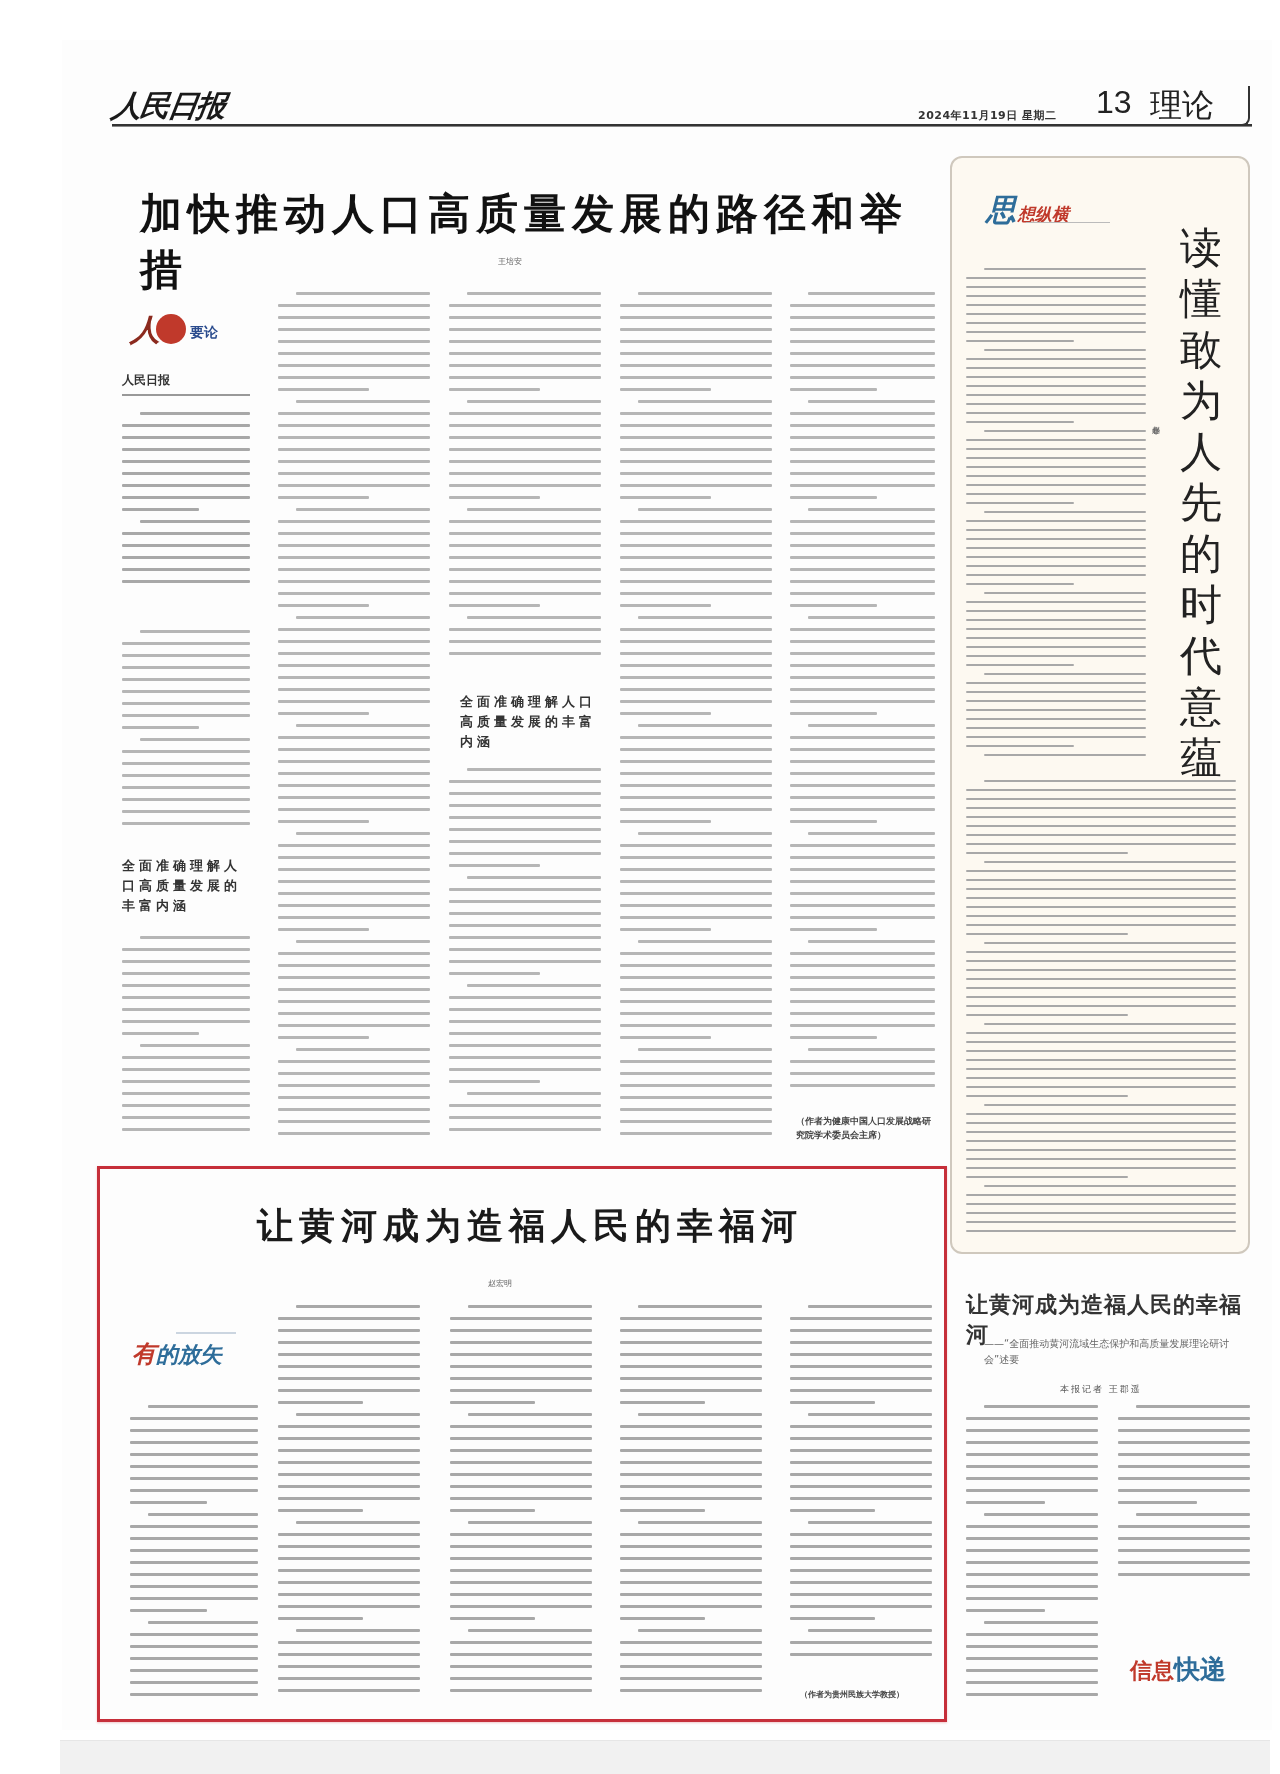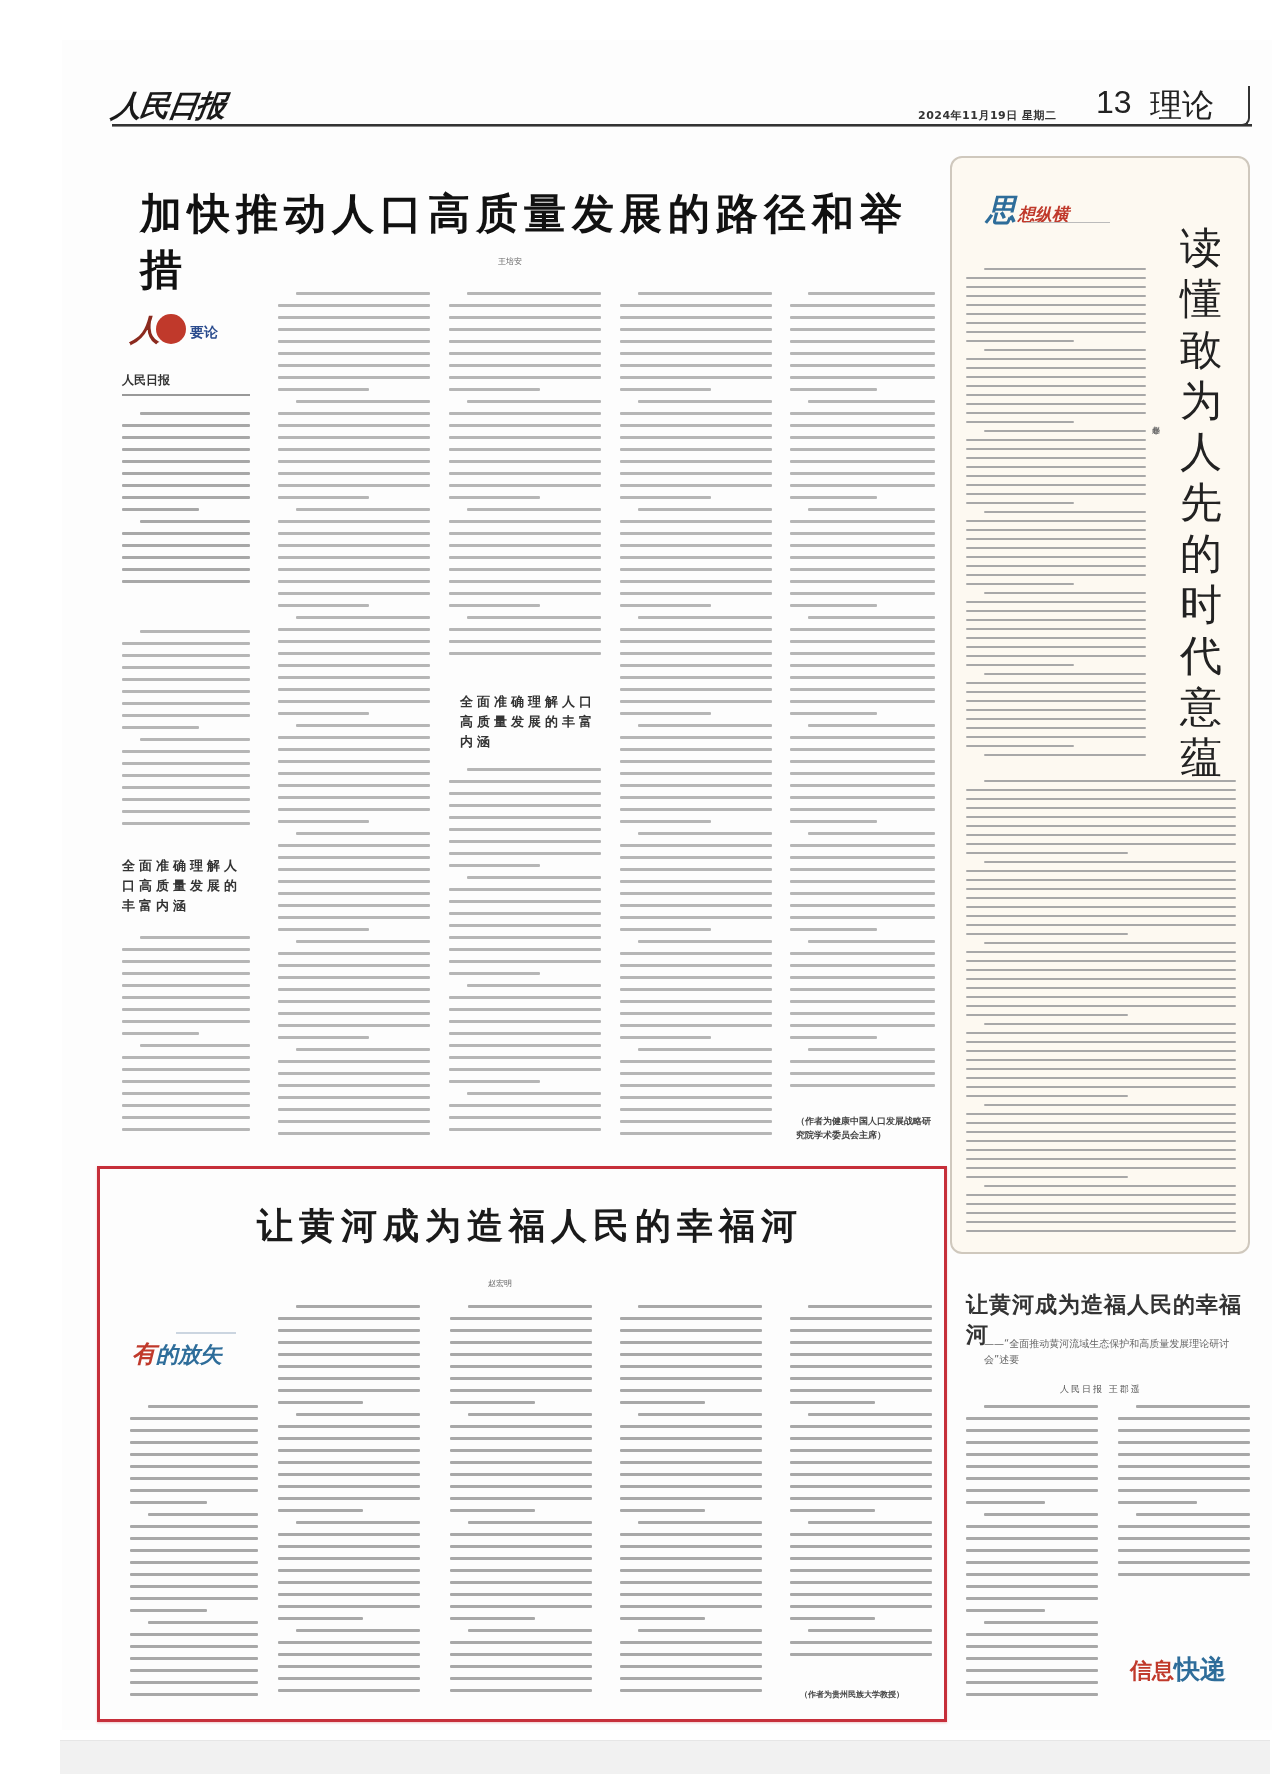--- a/index.html
+++ b/index.html
@@ -731,21 +731,21 @@
     <div class="ln" style="margin-left: 0px; width: 142px;"></div>
     <div class="ln" style="margin-left: 0px; width: 85.2px;"></div>
     <div class="ln" style="margin-left: 18px; width: 124px;"></div>
     <div class="ln" style="margin-left: 0px; width: 142px;"></div>
     <div class="ln" style="margin-left: 0px; width: 142px;"></div>
   </div>
 <div class="note" style="left:800px;top:1688px;width:140px;font-size:8px;">（作者为贵州民族大学教授）</div>
 
 <div class="headline-yr">让黄河成为造福人民的幸福河</div>
 <div class="subtitle-yr">——“全面推动黄河流域生态保护和高质量发展理论研讨会”述要</div>
-<div class="byline-yr">人民日报  王郡遥</div>
+<div class="byline-yr">本报记者  王郡遥</div>
 <div class="textcol dense" style="left:966px;top:1405px;width:132px;height:300px;" id="col-y1">
     <div class="ln" style="margin-left: 18px; width: 114px;"></div>
     <div class="ln" style="margin-left: 0px; width: 132px;"></div>
     <div class="ln" style="margin-left: 0px; width: 132px;"></div>
     <div class="ln" style="margin-left: 0px; width: 132px;"></div>
     <div class="ln" style="margin-left: 0px; width: 132px;"></div>
     <div class="ln" style="margin-left: 0px; width: 132px;"></div>
     <div class="ln" style="margin-left: 0px; width: 132px;"></div>
     <div class="ln" style="margin-left: 0px; width: 132px;"></div>
     <div class="ln" style="margin-left: 0px; width: 79.2px;"></div>

